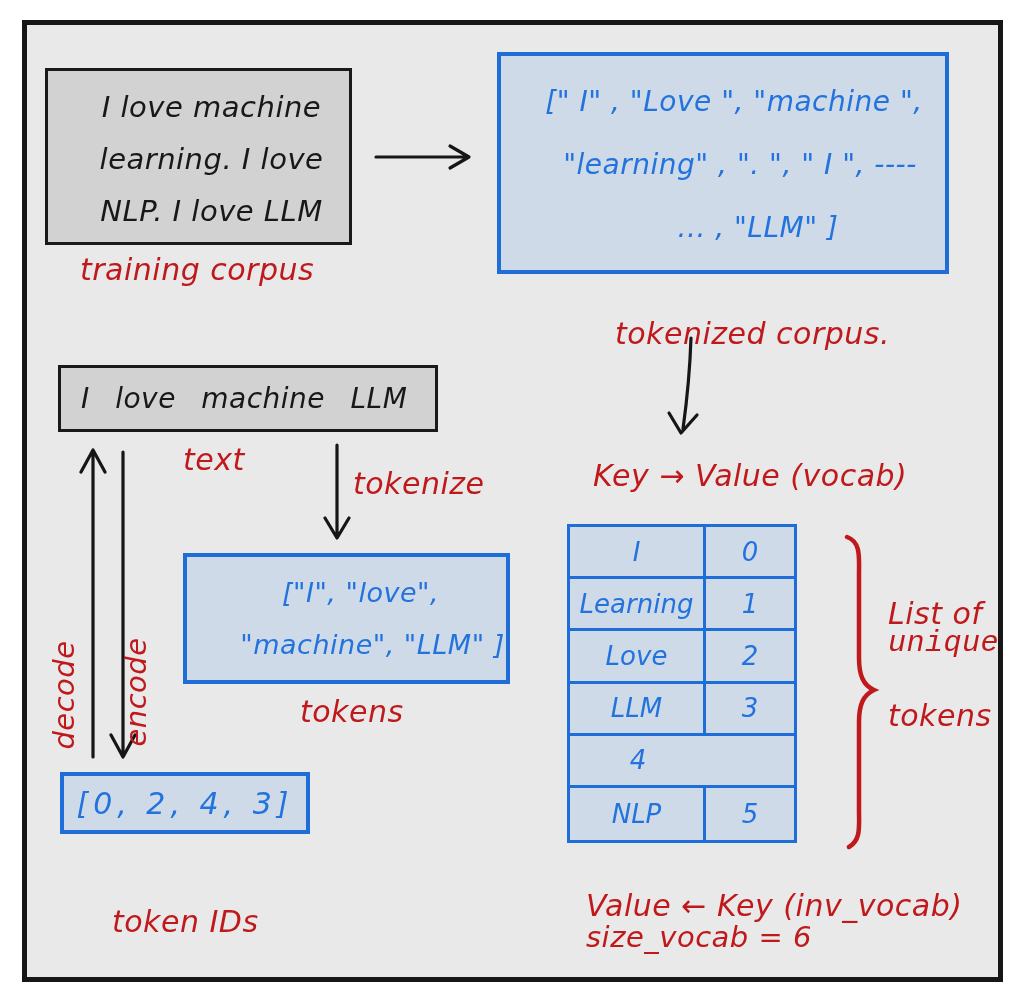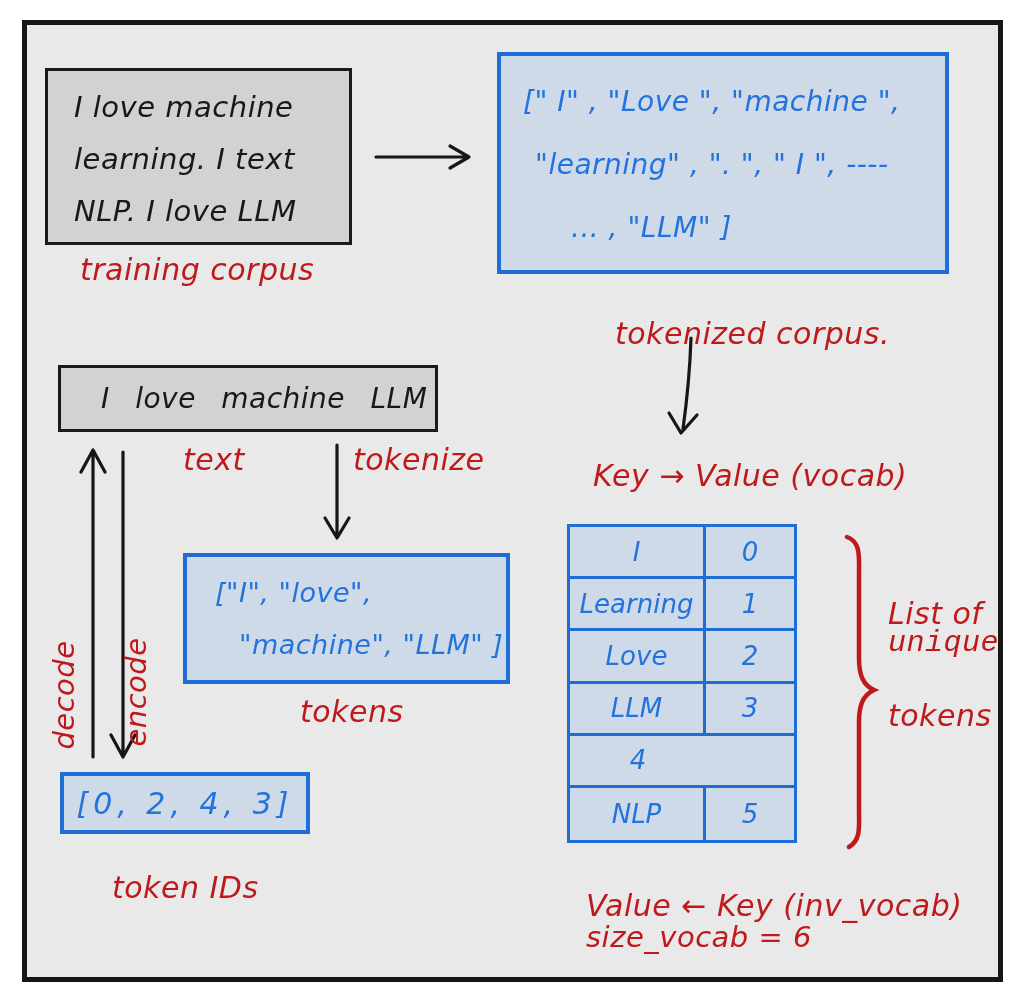--- a/index.html
+++ b/index.html
@@ -21,20 +21,21 @@
   }
   .overlay {
     position: absolute;
     left: 0; top: 0;
     width: 1021px; height: 1000px;
     pointer-events: none;
   }
   .box {
     position: absolute;
     box-sizing: border-box;
+    text-align: center;
   }
   .box.gray {
     background: #d2d2d2;
     border: 3px solid #1a1a1a;
   }
   .box.blue {
     background: #cfdae9;
     border: 4px solid #1f6ed8;
   }
   .hand { font-style: italic; letter-spacing: 0.5px; }
@@ -44,41 +45,41 @@
 
   .training-box { left: 45px; top: 68px; width: 307px; height: 177px; padding: 10px 0 0 26px; }
   .training-box .line { font-size: 29px; line-height: 52px; white-space: nowrap; }
 
   .tokenized-box { left: 497px; top: 52px; width: 452px; height: 222px; padding: 14px 0 0 22px; }
   .tokenized-box .line { font-size: 28px; line-height: 63px; white-space: nowrap; }
   .tokenized-box .line.i1 { margin-left: 12px; }
   .tokenized-box .line.i2 { margin-left: 48px; }
 
   .text-box { left: 58px; top: 365px; width: 380px; height: 67px; display: flex; align-items: center; }
-  .text-box .line { font-size: 28px; padding-left: 40px; word-spacing: 16px; white-space: nowrap; }
+  .text-box .line { font-size: 28px; padding-left: 20px; word-spacing: 16px; white-space: nowrap; }
 
   .tokens-box { left: 183px; top: 553px; width: 327px; height: 131px; padding: 10px 0 0 28px; }
   .tokens-box .line { font-size: 27px; line-height: 52px; white-space: nowrap; }
   .tokens-box .line.i1 { margin-left: 24px; }
 
   .ids-box { left: 60px; top: 772px; width: 250px; height: 62px; display: flex; align-items: center; justify-content: center; }
   .ids-box .line { font-size: 30px; letter-spacing: 5px; white-space: nowrap; }
 
   .label {
     position: absolute;
     font-size: 30px;
     white-space: nowrap;
   }
   .lbl-training  { left: 80px;  top: 252px; }
   .lbl-tokenized { left: 615px; top: 283px; margin-top: 33px; }
   .lbl-vocab     { left: 593px; top: 458px; }
   .lbl-text      { left: 183px; top: 442px; }
-  .lbl-tokenize  { left: 353px; top: 442px; }
+  .lbl-tokenize  { left: 353px; top: 466px; }
   .lbl-tokens    { left: 300px; top: 694px; }
-  .lbl-tokenids  { left: 112px; top: 870px; }
+  .lbl-tokenids  { left: 112px; top: 904px; }
   .lbl-invvocab  { left: 586px; top: 862px; margin-top: 26px; }
   .lbl-sizevocab { left: 586px; top: 920px; font-size: 29px; }
 
   .lbl-brace-line { position: absolute; left: 888px; font-size: 30px; white-space: nowrap; }
   .brace-l0 { top: 596px; }
   .brace-l1 { top: 626px; font-family: Liberation Mono, monospace; }
   .brace-l2 { top: 698px; }
 
   .rot-label {
     position: absolute;
@@ -124,21 +125,21 @@
     <path d="M376,157 H464 M450,146 L469,157 L450,168" fill="none" stroke="#161616" stroke-width="3.2" stroke-linecap="round" stroke-linejoin="round"></path>
     <path d="M691,338 C690,368 687,400 683,429 M669,413 L681,433 L697,415" fill="none" stroke="#161616" stroke-width="3.2" stroke-linecap="round" stroke-linejoin="round"></path>
     <path d="M337,445 V534 M325,518 L337,538 L349,518" fill="none" stroke="#161616" stroke-width="3.2" stroke-linecap="round" stroke-linejoin="round"></path>
     <path d="M93,757 V455 M81,472 L93,450 L105,472" fill="none" stroke="#161616" stroke-width="3.2" stroke-linecap="round" stroke-linejoin="round"></path>
     <path d="M123,452 V753 M111,735 L123,757 L135,735" fill="none" stroke="#161616" stroke-width="3.2" stroke-linecap="round" stroke-linejoin="round"></path>
     <path d="M847,537 C861,542 859,557 859,574 L859,658 C859,675 863,685 874,690 C863,695 859,705 859,722 L859,810 C859,827 861,840 849,847" fill="none" stroke="#c0191c" stroke-width="4.5" stroke-linecap="round"></path>
   </svg>
 
   <div class="box gray training-box">
     <div class="line hand ink-text">I love machine</div>
-    <div class="line hand ink-text">learning. I text</div>
+    <div class="line hand ink-text">learning. I love</div>
     <div class="line hand ink-text">NLP. I love LLM</div>
   </div>
   <div class="label hand red-text lbl-training">training corpus</div>
 
   <div class="box blue tokenized-box">
     <div class="line hand blue-text">[" I" , "Love ", "machine ",</div>
     <div class="line hand blue-text i1">"learning" , ". ", " I ", ----</div>
     <div class="line hand blue-text i2">... , "LLM" ]</div>
   </div>
   <div class="label hand red-text lbl-tokenized">tokenized corpus.</div>

